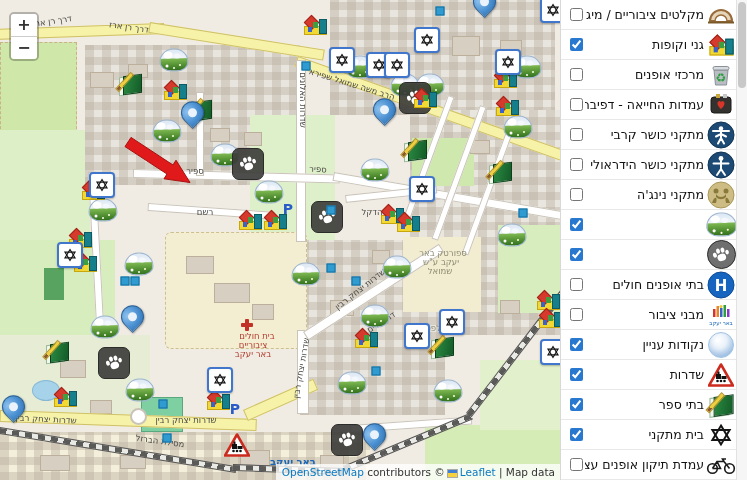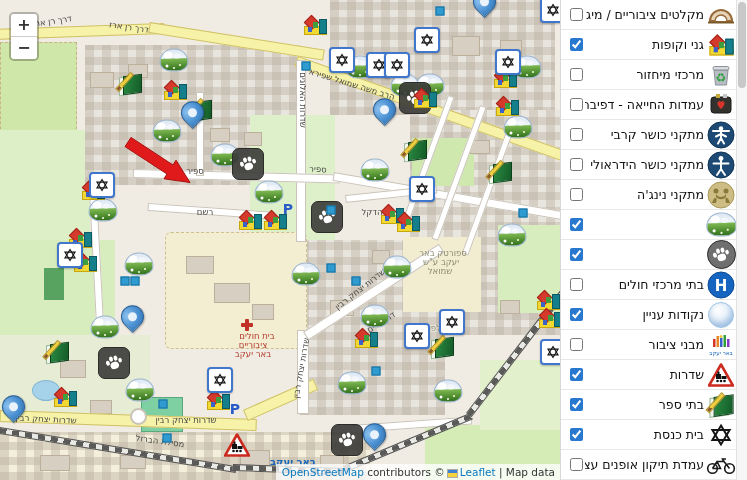--- a/index.html
+++ b/index.html
@@ -745,21 +745,21 @@
               <i class="kg-y"></i>
               <i class="kg-r"></i>
               <i class="kg-t"></i>
               <i class="kg-g"></i>
               <i class="kg-b"></i>
             </span>
           </span>
         </div>
         <div class="srow">
           <input type="checkbox" class="scb" style="">
-          <span class="slabel">מרכזי מיחזור</span>
+          <span class="slabel">מרכזי אופנים</span>
           <span class="sicon">
             <svg viewBox="0 0 28 28" width="28" height="28">
               <path d="M7 9 h14 l-1.5 15 h-11 Z" fill="#b9bec4" stroke="#8a9097"></path>
               <rect x="6" y="5.5" width="16" height="3.5" rx="1.7" fill="#d7dbe0" stroke="#8a9097"></rect>
               <text x="14" y="21" font-size="12" text-anchor="middle" fill="#2e9e3e">♻</text>
             </svg>
           </span>
         </div>
         <div class="srow">
           <input type="checkbox" class="scb" style="">
@@ -836,48 +836,48 @@
                   <ellipse cx="10" cy="6.5" rx="2.3" ry="3.1"></ellipse>
                   <ellipse cx="15.5" cy="7" rx="2.3" ry="3.1"></ellipse>
                   <ellipse cx="20" cy="11" rx="2.1" ry="2.8"></ellipse>
                 </g>
               </svg>
             </span>
           </span>
         </div>
         <div class="srow">
           <input type="checkbox" class="scb" style="">
-          <span class="slabel">בתי מרכזי חולים</span>
+          <span class="slabel">בתי אופנים חולים</span>
           <span class="sicon">
             <svg viewBox="0 0 28 28" width="28" height="28">
               <circle cx="14" cy="14" r="13" fill="#1565c0" stroke="#0d4a94"></circle>
               <text x="14" y="19.5" text-anchor="middle" font-size="15" font-weight="bold" fill="#fff" font-family="DejaVu Sans,sans-serif">H</text>
             </svg>
-          </span>
-        </div>
-        <div class="srow">
-          <input type="checkbox" class="scb" checked="" style="">
-          <span class="slabel">נקודות עניין</span>
-          <span class="sicon">
-            <span style="display:block;width:24px;height:24px;border-radius:50%;border:1px solid #9ec2e4;background:radial-gradient(circle at 35% 30%,#fff 0%,#eaf2fa 40%,#b8d2ec 75%,#9ec2e4 100%);box-shadow:inset 0 -4px 6px rgba(120,160,210,.4);"></span>
           </span>
         </div>
         <div class="srow">
           <input type="checkbox" class="scb" style="">
           <span class="slabel">מבני ציבור</span>
           <span class="sicon">
             <svg viewBox="0 0 28 28" width="28" height="28">
               <rect x="6" y="8" width="2.5" height="8" fill="#d8352a"></rect>
               <rect x="9.5" y="5" width="2.5" height="11" fill="#e8862a"></rect>
               <rect x="13" y="7" width="2.5" height="9" fill="#3a62c8"></rect>
               <rect x="16.5" y="4" width="2.5" height="12" fill="#2e9e3e"></rect>
               <rect x="20" y="8" width="2.5" height="8" fill="#8a3ac8"></rect>
               <circle cx="14" cy="5.5" r="1.5" fill="#e8c83a"></circle>
               <text x="14" y="24" text-anchor="middle" font-size="5.5" fill="#1a66b8">באר יעקב</text>
             </svg>
+          </span>
+        </div>
+        <div class="srow">
+          <input type="checkbox" class="scb" checked="" style="">
+          <span class="slabel">נקודות עניין</span>
+          <span class="sicon">
+            <span style="display:block;width:24px;height:24px;border-radius:50%;border:1px solid #9ec2e4;background:radial-gradient(circle at 35% 30%,#fff 0%,#eaf2fa 40%,#b8d2ec 75%,#9ec2e4 100%);box-shadow:inset 0 -4px 6px rgba(120,160,210,.4);"></span>
           </span>
         </div>
         <div class="srow">
           <input type="checkbox" class="scb" checked="" style="">
           <span class="slabel">שדרות</span>
           <span class="sicon">
             <svg viewBox="0 0 26 24" width="26" height="24">
               <path d="M13 1.5 L25 22.5 H1 Z" fill="#fff" stroke="#cc2a1e" stroke-width="2.6" stroke-linejoin="round"></path>
               <g fill="#111">
                 <rect x="8" y="11" width="5" height="5"></rect>
@@ -896,21 +896,21 @@
           <span class="sicon">
             <span class="art-book">
               <i class="bk-pg"></i>
               <i class="bk-bd"></i>
               <i class="bk-pc"></i>
             </span>
           </span>
         </div>
         <div class="srow">
           <input type="checkbox" class="scb" checked="" style="">
-          <span class="slabel">בית כנסת</span>
+          <span class="slabel">בית מתקני</span>
           <span class="sicon">
             <svg viewBox="0 0 24 24" width="24" height="24">
               <g fill="none" stroke="#151515" stroke-width="2">
                 <path d="M12 2.6 L20.6 17 H3.4 Z"></path>
                 <path d="M12 21.4 L3.4 7 H20.6 Z"></path>
               </g>
             </svg>
           </span>
         </div>
         <div class="srow">

